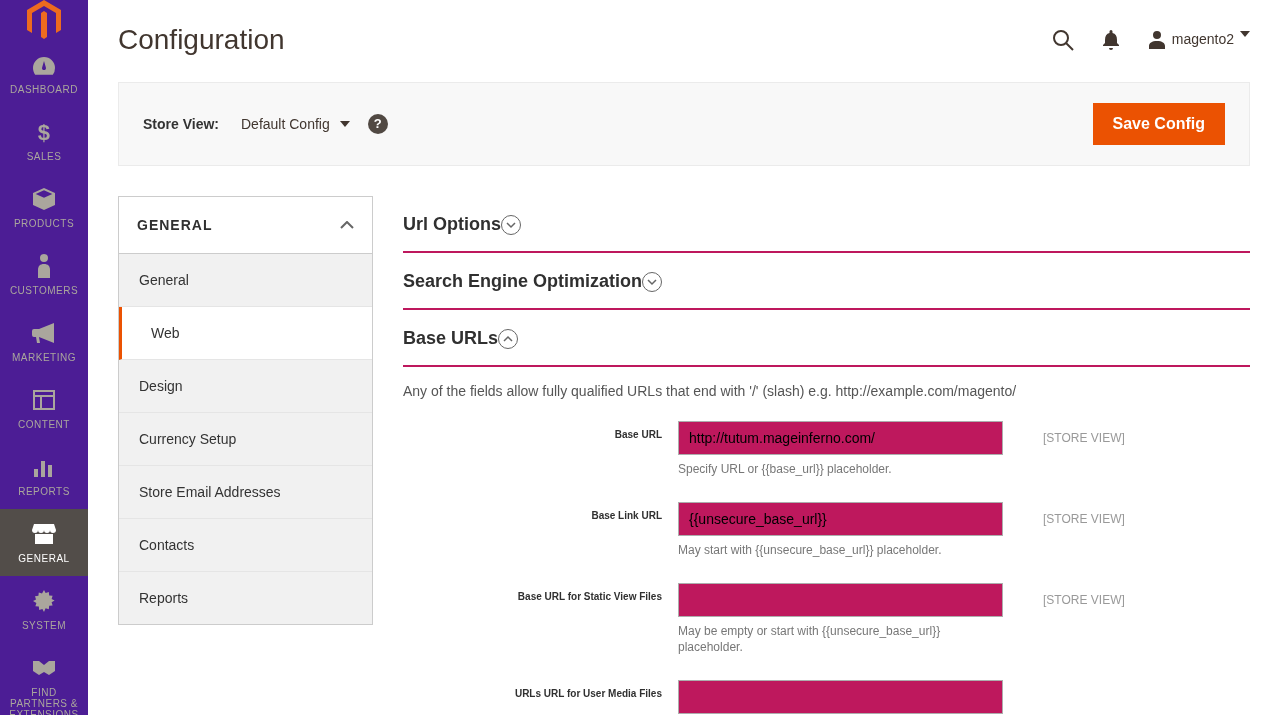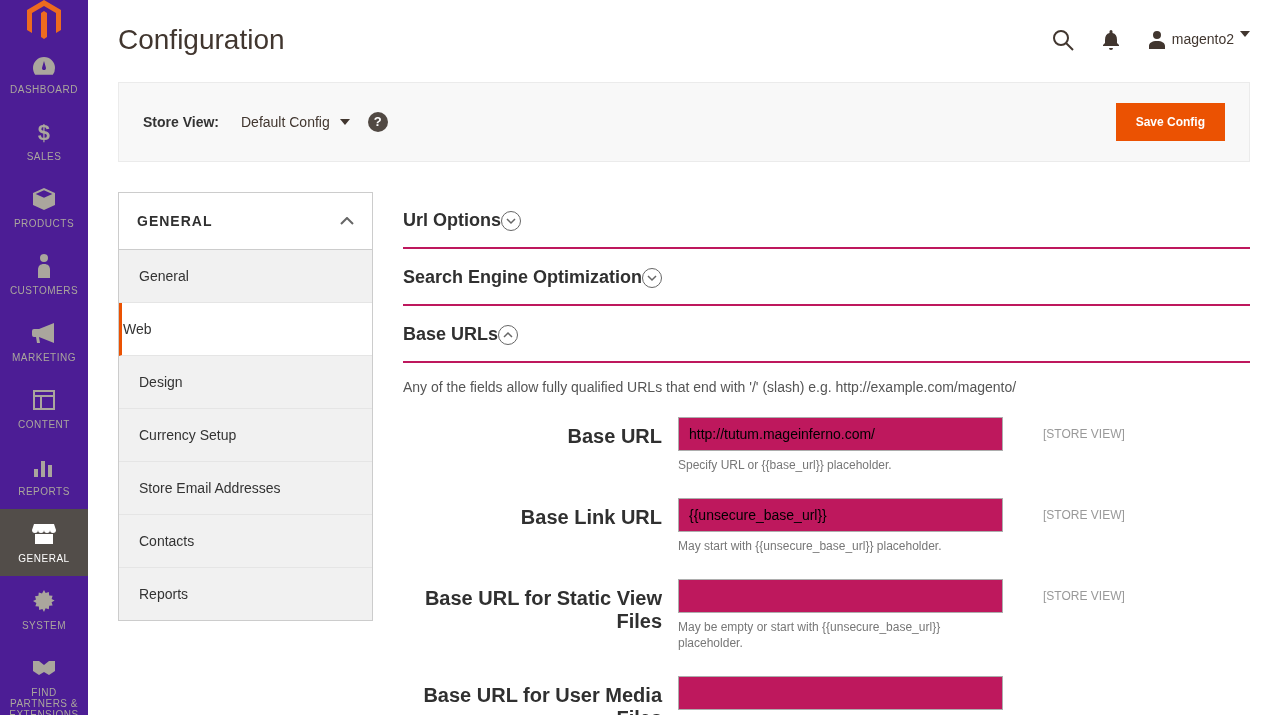--- a/index.html
+++ b/index.html
@@ -23,39 +23,39 @@
 .header-actions { display: flex; align-items: center; gap: 28px; color: #41362f; }
 .header-actions .user { display: flex; align-items: flex-start; gap: 6px; font-size: 14px; }
 .header-actions .hicn { display:flex; }
 
 
 .storebar { margin-top: 26px; background: #f8f8f8; border: 1px solid #ebebeb; padding: 20px 24px; display: flex; align-items: center; }
 .storebar .label { font-weight: 700; font-size: 14px; margin-right: 22px; }
 .storebar .scope { display: flex; align-items: center; gap: 10px; font-size: 14px; color: #41362f; cursor: pointer; }
 .storebar .help { width: 20px; height: 20px; border-radius: 50%; background: #514943; color: #fff; text-align: center; font-size: 13px; line-height: 20px; margin-left: 18px; cursor: pointer; font-weight:700;}
 .storebar .spacer { flex: 1; }
-.save-btn { background: #eb5202; color: #fff; border: none; padding: 12px 20px; font-size: 12px; font-weight: 600; cursor: pointer; }
+.save-btn { background: #eb5202; color: #fff; border: none; padding: 12px 20px; font-size: 16px; font-weight: 600; cursor: pointer; }
 
 
 .columns { display: flex; gap: 30px; margin-top: 30px; align-items:flex-start; }
 .config-nav { width: 255px; flex-shrink: 0; border: 1px solid #ccc; }
 .config-nav .section-head { padding: 20px 18px; font-weight: 700; letter-spacing: 1px; font-size: 14px; color: #303030; display: flex; align-items: center; justify-content: space-between; border-bottom: 1px solid #ccc; cursor: pointer; }
 .config-nav .tab { padding: 18px 20px; background: #f1f1f1; border-bottom: 1px solid #e5e5e5; color: #333; cursor: pointer; font-size: 14px; }
 .config-nav .tab:last-child { border-bottom: none; }
-.config-nav .tab.active { background: #fff; border-left: 3px solid #eb5202; padding-left: 1px; font-weight: 500; }
+.config-nav .tab.active { background: #fff; border-left: 3px solid #eb5202; padding-left: 29px; font-weight: 500; }
 
 .config-content { flex: 1; }
 .fieldset-head { border-bottom: 2px solid #be185d; padding: 18px 0 16px; display: flex; align-items: center; justify-content: flex-start; cursor: pointer; }
 .fieldset-head .title { font-size: 18px; font-weight: 600; color: #303030; }
 .circle-chevron { width: 20px; height: 20px; border: 1px solid #666; border-radius: 50%; display: flex; align-items: center; justify-content: center; }
 .circle-chevron svg { width: 10px; height: 10px; }
 .fieldset-desc { color: #555; font-size: 14px; padding: 16px 0 22px; }
 
 .field-row { display: flex; align-items: flex-start; margin-bottom: 24px; }
-.field-label { width: 275px; text-align: right; padding-right: 16px; padding-top: 8px; font-size: 20px; color: #303030; font-weight:600;}
+.field-label { width: 275px; text-align: right; padding-right: 16px; padding-top: 8px; font-size: 10px; color: #303030; font-weight:600;}
 .field-control { width: 325px; }
 .field-control input { width: 100%; border: 1px solid #adadad; padding: 8px 10px; font-size: 14px; background:#be185d; }
 .field-note { color: #777; font-size: 12px; margin-top: 6px; line-height: 1.4; }
 .field-scope { color: #999; font-size: 12px; padding: 10px 0 0 40px; }
 
 
 .main::-webkit-scrollbar { width: 14px; }
 .main::-webkit-scrollbar-track { background: #f1f1f1; }
 .main::-webkit-scrollbar-thumb { background: #c1c1c1; }
 .carrot { display:inline-block; }
@@ -258,21 +258,21 @@
           <div class="field-row">
             <div class="field-label">Base URL for Static View Files</div>
             <div class="field-control">
               <input type="text" value="" style="">
               <div class="field-note">May be empty or start with {{unsecure_base_url}} placeholder.</div>
             </div>
             <div class="field-scope">[STORE VIEW]</div>
           </div>
 
           <div class="field-row">
-            <div class="field-label">Base URL for User Media Files</div>
+            <div class="field-label">URLs URL for User Media Files</div>
             <div class="field-control">
               <input type="text" value="" style="">
             </div>
           </div>
 
         </div>
       </div>
     </div>
   </div>
 </div>

